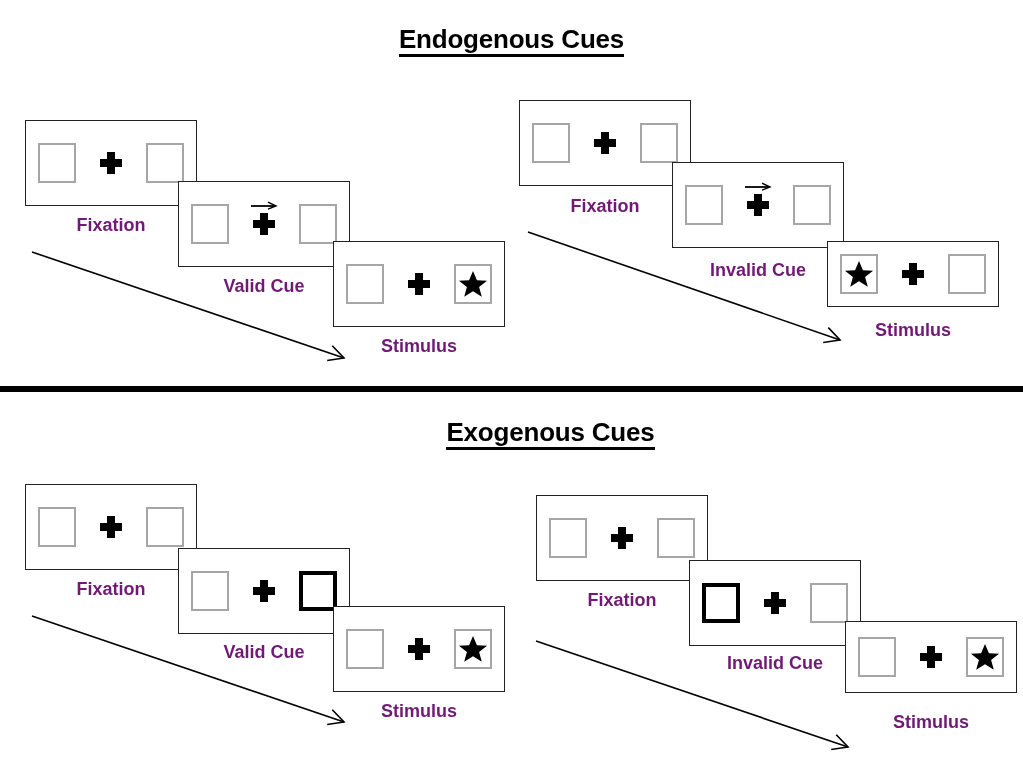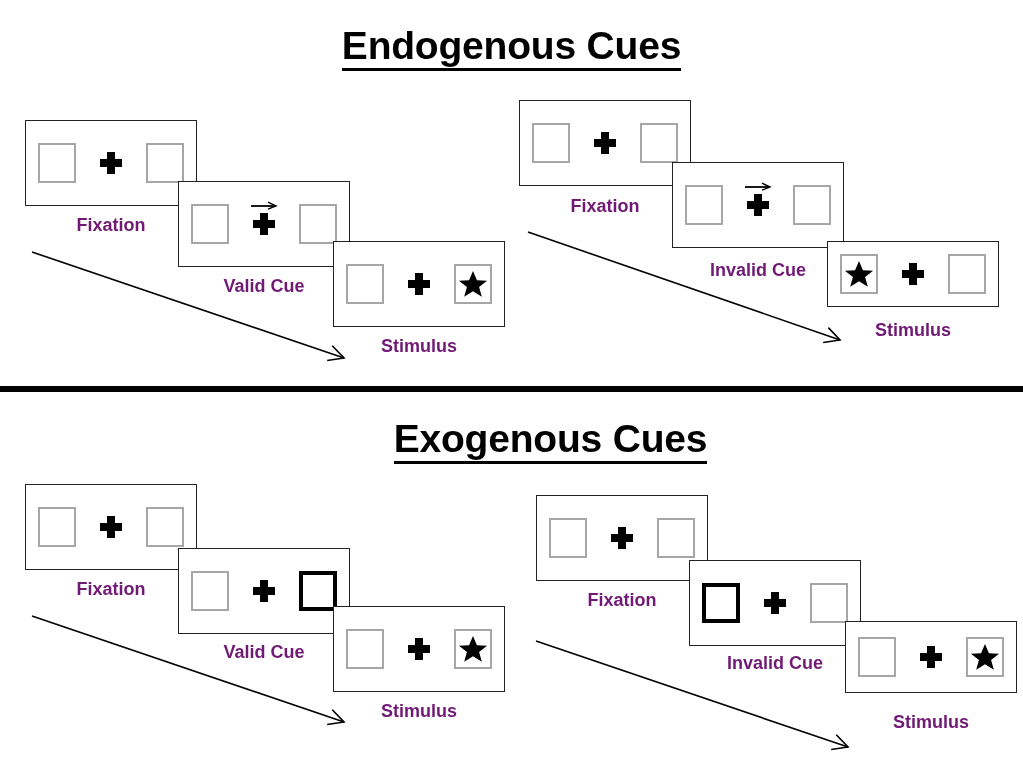--- a/index.html
+++ b/index.html
@@ -20,21 +20,21 @@
     top: 0; left: 0;
     width: 1023px;
     height: 767px;
   }
   .section-title {
     position: absolute;
     width: 1023px;
     text-align: center;
     font-family: "Liberation Sans", sans-serif;
     font-weight: bold;
-    font-size: 39px;
+    font-size: 26px;
     color: #000000;
     letter-spacing: -0.2px;
     white-space: nowrap;
   }
   .section-title span {
     border-bottom: 3px solid #000000;
     padding-bottom: 1px;
     display: inline-block;
     line-height: 1.05;
   }

